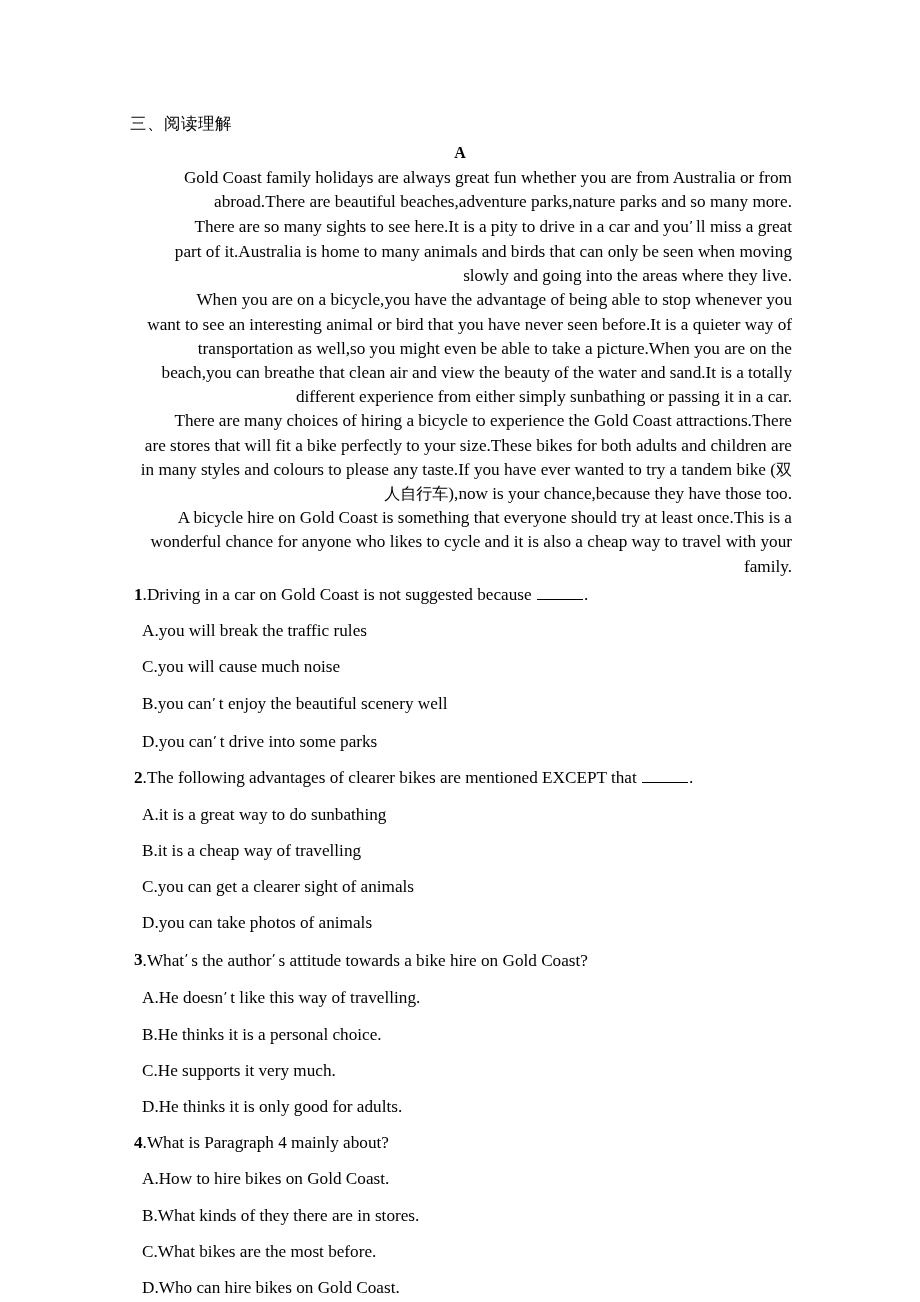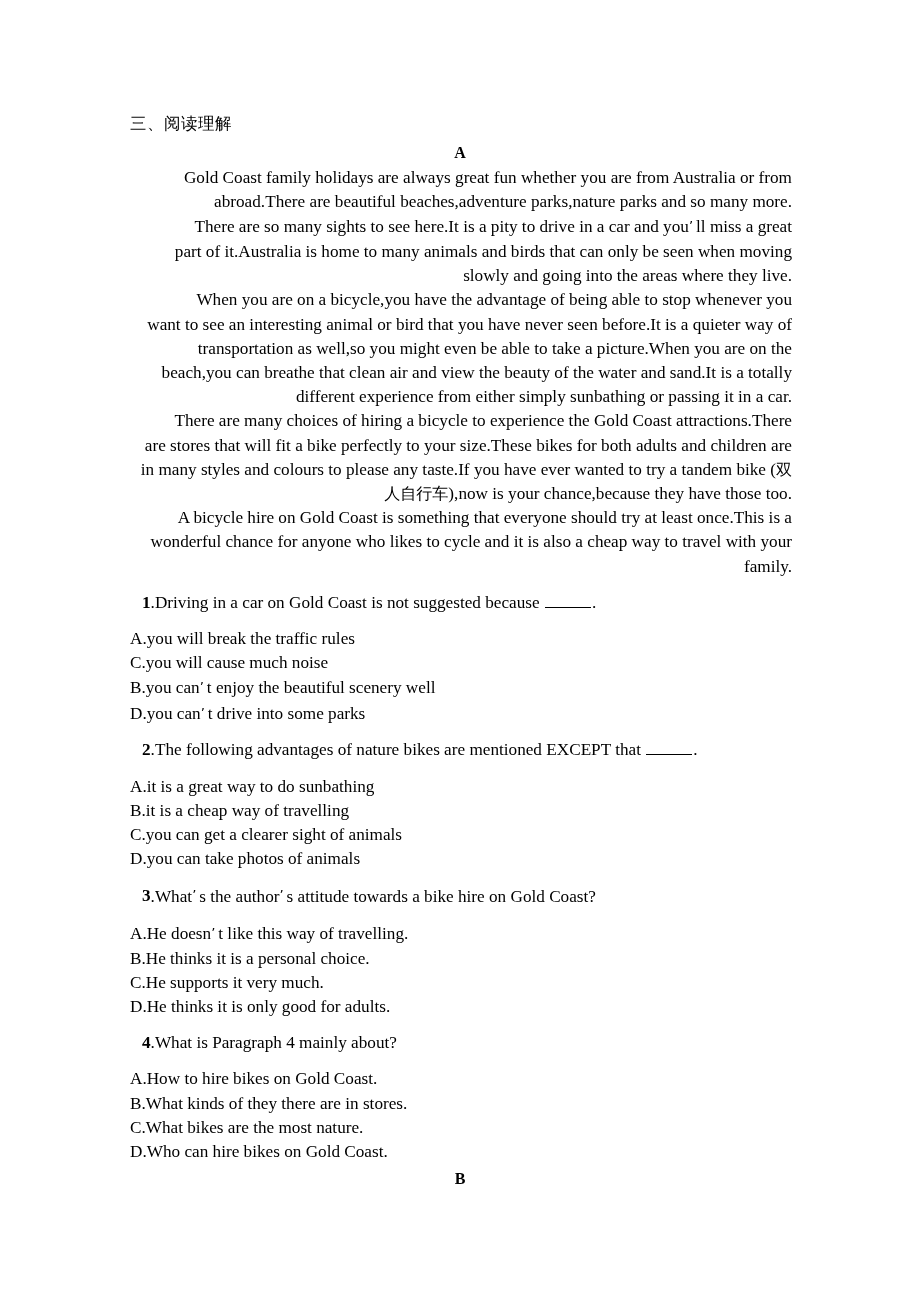--- a/index.html
+++ b/index.html
@@ -45,39 +45,39 @@
   p.para {
     margin: 0;
     font-size: 17.2px;
     line-height: 24.2px;
     text-indent: 38px;
     text-align: right;
     width: 662px;
     word-spacing: 0px;
   }
   .q-stem {
-    margin: 12px;
+    margin: 4px;
     font-size: 17.2px;
     line-height: 24.2px;
     width: 700px;
     text-indent: 0;
   }
   .q-num {
     font-weight: bold;
   }
   .blank {
     display: inline-block;
     width: 46px;
     border-bottom: 1.4px solid #000;
     height: 0.85em;
     vertical-align: baseline;
     margin: 0 1px;
   }
   .opt {
-    margin: 0;
+    margin: 12px;
     font-size: 17.2px;
     line-height: 24.2px;
     text-indent: 0;
     width: 700px;
   }
   .cjk {
     font-family: "DejaVu Sans", "Liberation Sans", sans-serif;
     font-size: 16px;
   }
   .apos {
@@ -101,33 +101,33 @@
   <p class="para">When you are on a bicycle,you have the advantage of being able to stop whenever you want to see an interesting animal or bird that you have never seen before.It is a quieter way of transportation as well,so you might even be able to take a picture.When you are on the beach,you can breathe that clean air and view the beauty of the water and sand.It is a totally different experience from either simply sunbathing or passing it in a car.</p>
   <p class="para">There are many choices of hiring a bicycle to experience the Gold Coast attractions.There are stores that will fit a bike perfectly to your size.These bikes for both adults and children are in many styles and colours to please any taste.If you have ever wanted to try a tandem bike (<span class="cjk">双人自行车</span>),now is your chance,because they have those too.</p>
   <p class="para">A bicycle hire on Gold Coast is something that everyone should try at least once.This is a wonderful chance for anyone who likes to cycle and it is also a cheap way to travel with your family.</p>
 
   <p class="q-stem"><span class="q-num">1</span><span>.Driving in a car on Gold Coast is not suggested because </span><span class="blank"></span><span>.</span></p>
   <p class="opt">A.you will break the traffic rules</p>
   <p class="opt">C.you will cause much noise</p>
   <p class="opt">B.you can<span class="apos">’</span>t enjoy the beautiful scenery well</p>
   <p class="opt">D.you can<span class="apos">’</span>t drive into some parks</p>
 
-  <p class="q-stem"><span class="q-num">2</span><span>.The following advantages of nature bikes are mentioned EXCEPT that </span><span class="blank"></span><span>.</span></p>
+  <p class="q-stem"><span class="q-num">2</span><span>.The following advantages of clearer bikes are mentioned EXCEPT that </span><span class="blank"></span><span>.</span></p>
   <p class="opt">A.it is a great way to do sunbathing</p>
   <p class="opt">B.it is a cheap way of travelling</p>
   <p class="opt">C.you can get a clearer sight of animals</p>
   <p class="opt">D.you can take photos of animals</p>
 
   <p class="q-stem"><span class="q-num">3</span><span>.What<span class="apos">’</span>s the author<span class="apos">’</span>s attitude towards a bike hire on Gold Coast?</span></p>
   <p class="opt">A.He doesn<span class="apos">’</span>t like this way of travelling.</p>
   <p class="opt">B.He thinks it is a personal choice.</p>
   <p class="opt">C.He supports it very much.</p>
   <p class="opt">D.He thinks it is only good for adults.</p>
 
   <p class="q-stem"><span class="q-num">4</span><span>.What is Paragraph 4 mainly about?</span></p>
   <p class="opt">A.How to hire bikes on Gold Coast.</p>
   <p class="opt">B.What kinds of they there are in stores.</p>
-  <p class="opt">C.What bikes are the most nature.</p>
+  <p class="opt">C.What bikes are the most before.</p>
   <p class="opt">D.Who can hire bikes on Gold Coast.</p>
 
   <div class="passage-label bottom">B</div>
 
 </div>
 
 </body></html>

